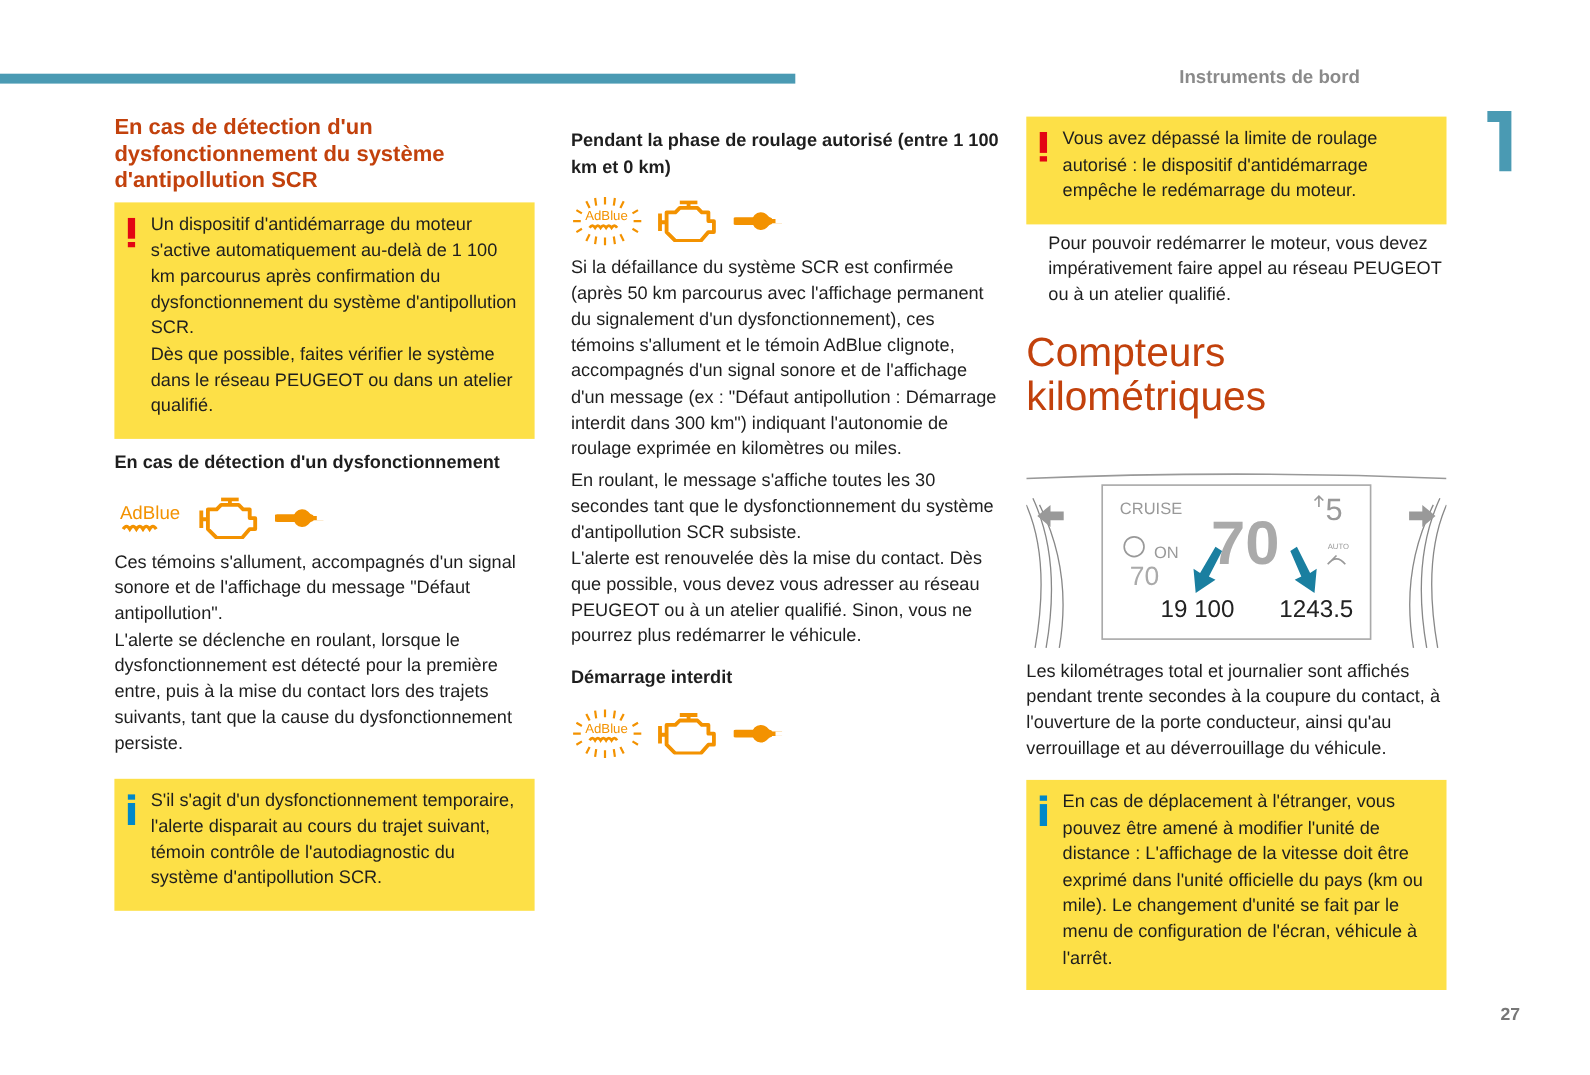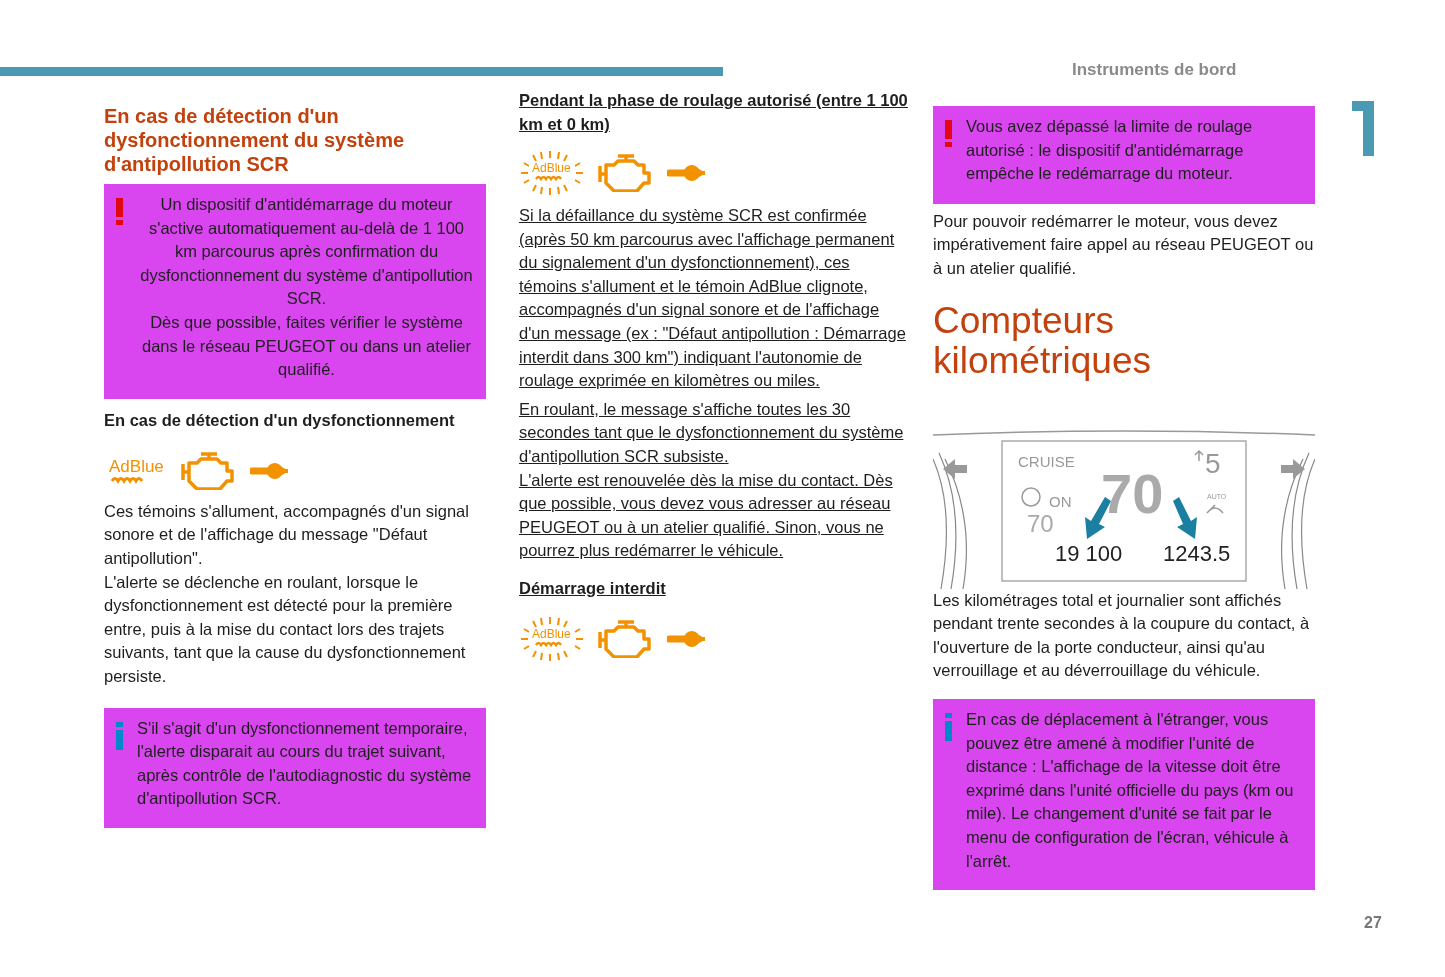--- a/index.html
+++ b/index.html
@@ -4,45 +4,45 @@
   <style>
     html, body { margin:0; padding:0; background:#ffffff; }
     body { width:1445px; height:977px; position:relative; overflow:hidden;
            font-family:"Liberation Sans", sans-serif; color:#1e1e1e; }
     .topbar { position:absolute; left:0; top:67px; width:723px; height:9px; background:#4a9ab3; }
     .section-title { position:absolute; left:1072px; top:60px; font-size:17px; font-weight:bold; color:#8a8a8a; }
     .chapter-num { position:absolute; left:1352px; top:101px; width:24px; height:55px; }
     .page-num { position:absolute; left:1364px; top:914px; font-size:16px; font-weight:bold; color:#777; }
     .col { position:absolute; }
     .col1 { left:104px; top:104px; width:382px; }
-    .col2 { left:519px; top:88px; width:390px;text-decoration:underline; }
+    .col2 { left:519px; top:116px; width:390px; }
     .col3 { left:933px; top:106px; width:382px; }
     h2.big { font-size:20px; font-weight:bold; line-height:24px; margin:0 0 8px 0; color:#c2410c; }
     h3 { font-size:16.5px; font-weight:bold; line-height:24px; margin:0; color:#1e1e1e; }
     p { margin:0; font-size:16.5px; line-height:23.6px; }
-    .box { background:#d946ef; position:relative; padding:9px 10px 17px 33px; }
+    .box { background:#fde047; position:relative; padding:9px 10px 17px 33px; }
     .box .ico { position:absolute; left:12px; top:14px; }
     .warn-ico { width:7px; height:27px; }
     .info-ico { width:7px; height:28px; }
     .icons-row { display:flex; align-items:center; gap:12px; height:50px; }
     .title-light { font-size:37px; color:#c2410c; font-weight:normal; margin:20px 0 0 0; line-height:40px; }
     .cluster { width:382px; height:160px; margin-top:48px; position:relative; }
   </style>
 </head>
 <body>
 
 <div class="topbar"></div>
 <div class="section-title">Instruments de bord</div>
 <svg class="chapter-num" viewBox="0 0 24 55">
   <polygon points="0,0 22,0 22,55 11,55 11,10 0,10" fill="#4a9ab3"></polygon>
 </svg>
 
 <div class="col col1">
   <h2 class="big">En cas de détection d'un dysfonctionnement du système d'antipollution SCR</h2>
-  <div class="box" style="margin-top:4px;text-align:center;">
+  <div class="box" style="margin-top:4px;">
     <svg class="ico warn-ico" viewBox="0 0 7 27">
         <rect x="0" y="0" width="7" height="19" fill="#e30613"></rect>
         <rect x="0" y="22" width="7" height="5" fill="#e30613"></rect>
       </svg>
     <p>Un dispositif d'antidémarrage du moteur s'active automatiquement au-delà de 1 100 km parcourus après confirmation du dysfonctionnement du système d'antipollution SCR.</p>
     <p>Dès que possible, faites vérifier le système dans le réseau PEUGEOT ou dans un atelier qualifié.</p>
   </div>
   <h3 style="margin-top:9px;">En cas de détection d'un dysfonctionnement</h3>
   <div class="icons-row" style="margin:14px 0 4px 4px;">
     <svg width="60" height="34" viewBox="0 0 60 34">
@@ -58,21 +58,21 @@
       <rect x="38" y="8" width="10" height="4" fill="#fff"></rect>
     </svg>
   </div>
   <p>Ces témoins s'allument, accompagnés d'un signal sonore et de l'affichage du message "Défaut antipollution".</p>
   <p>L'alerte se déclenche en roulant, lorsque le dysfonctionnement est détecté pour la première entre, puis à la mise du contact lors des trajets suivants, tant que la cause du dysfonctionnement persiste.</p>
   <div class="box" style="margin-top:19px;">
     <svg class="ico info-ico" viewBox="0 0 7 28">
         <rect x="0" y="0" width="7" height="5" fill="#0088c8"></rect>
         <rect x="0" y="8" width="7" height="20" fill="#0088c8"></rect>
       </svg>
-    <p>S'il s'agit d'un dysfonctionnement temporaire, l'alerte disparait au cours du trajet suivant, après contrôle de l'autodiagnostic du système d'antipollution SCR.</p>
+    <p>S'il s'agit d'un dysfonctionnement temporaire, l'alerte disparait au cours du trajet suivant, témoin contrôle de l'autodiagnostic du système d'antipollution SCR.</p>
   </div>
 </div>
 
 <div class="col col2">
   <h3>Pendant la phase de roulage autorisé (entre 1 100 km et 0 km)</h3>
   <div class="icons-row" style="margin:12px 0 6px 0;">
     <svg width="66" height="46" viewBox="0 0 66 46">
       <g stroke="#f39200" stroke-width="2">
         <path d="M14 5 l3 6 M22 2 l1 7 M31 1 v7 M40 2 l-1 7 M48 5 l-3 6"></path>
         <path d="M14 41 l3 -6 M22 44 l1 -7 M31 45 v-7 M40 44 l-1 -7 M48 41 l-3 -6"></path>
@@ -116,21 +116,21 @@
 </div>
 
 <div class="col col3">
   <div class="box" style="padding-bottom:18px;">
     <svg class="ico warn-ico" viewBox="0 0 7 27">
         <rect x="0" y="0" width="7" height="19" fill="#e30613"></rect>
         <rect x="0" y="22" width="7" height="5" fill="#e30613"></rect>
       </svg>
     <p>Vous avez dépassé la limite de roulage autorisé : le dispositif d'antidémarrage empêche le redémarrage du moteur.</p>
   </div>
-  <p style="margin-top:6px;">Pour pouvoir redémarrer le moteur, vous devez impérativement faire appel au réseau PEUGEOT ou à un atelier qualifié.</p>
+  <p style="margin-top:6px;margin-left:20px;">Pour pouvoir redémarrer le moteur, vous devez impérativement faire appel au réseau PEUGEOT ou à un atelier qualifié.</p>
   <h1 class="title-light">Compteurs kilométriques</h1>
   <div class="cluster">
     <svg width="382" height="160" viewBox="0 0 382 160">
       <path d="M0 6 Q191 -2 382 6" stroke="#999" stroke-width="1.5" fill="none"></path>
       <path d="M0 30 Q22 80 8 160 M6 24 Q32 80 18 160 M12 30 Q42 90 30 160" stroke="#888" stroke-width="1.2" fill="none"></path>
       <path d="M382 30 Q360 80 374 160 M376 24 Q350 80 364 160 M370 30 Q340 90 352 160" stroke="#888" stroke-width="1.2" fill="none"></path>
       <polygon points="10,40 22,30 22,36 34,36 34,44 22,44 22,50" fill="#999"></polygon>
       <polygon points="372,40 360,30 360,36 348,36 348,44 360,44 360,50" fill="#999"></polygon>
       <rect x="69" y="12" width="244" height="140" fill="#fff" stroke="#aaa" stroke-width="1.5"></rect>
       <text x="85" y="38" font-family="Liberation Sans, sans-serif" font-size="15" fill="#999">CRUISE</text>
@@ -141,21 +141,21 @@
       <text x="272" y="44" font-family="Liberation Sans, sans-serif" font-size="28" fill="#999">5</text>
       <path d="M266 22 v10 M262 26 l4 -4 l4 4" stroke="#999" stroke-width="1.5" fill="none"></path>
       <text x="274" y="70" font-family="Liberation Sans, sans-serif" font-size="7" fill="#999">AUTO</text>
       <path d="M274 84 q8 -10 16 0 M276 82 l6 -6" stroke="#999" stroke-width="1.5" fill="none"></path>
       <polygon points="172,68 158,92 152,88 154,110 172,98 166,95 178,72" fill="#1a7fa0"></polygon>
       <polygon points="246,68 258,92 264,88 262,110 244,98 250,95 240,72" fill="#1a7fa0"></polygon>
       <text x="122" y="132" font-family="Liberation Sans, sans-serif" font-size="22" fill="#222">19 100</text>
       <text x="230" y="132" font-family="Liberation Sans, sans-serif" font-size="22" fill="#222">1243.5</text>
     </svg>
   </div>
-  <p style="">Les kilométrages total et journalier sont affichés pendant trente secondes à la coupure du contact, à l'ouverture de la porte conducteur, ainsi qu'au verrouillage et au déverrouillage du véhicule.</p>
+  <p style="margin-top:10px;">Les kilométrages total et journalier sont affichés pendant trente secondes à la coupure du contact, à l'ouverture de la porte conducteur, ainsi qu'au verrouillage et au déverrouillage du véhicule.</p>
   <div class="box" style="margin-top:16px;">
     <svg class="ico info-ico" viewBox="0 0 7 28">
         <rect x="0" y="0" width="7" height="5" fill="#0088c8"></rect>
         <rect x="0" y="8" width="7" height="20" fill="#0088c8"></rect>
       </svg>
     <p>En cas de déplacement à l'étranger, vous pouvez être amené à modifier l'unité de distance : L'affichage de la vitesse doit être exprimé dans l'unité officielle du pays (km ou mile). Le changement d'unité se fait par le menu de configuration de l'écran, véhicule à l'arrêt.</p>
   </div>
 </div>
 
 <div class="page-num">27</div>

